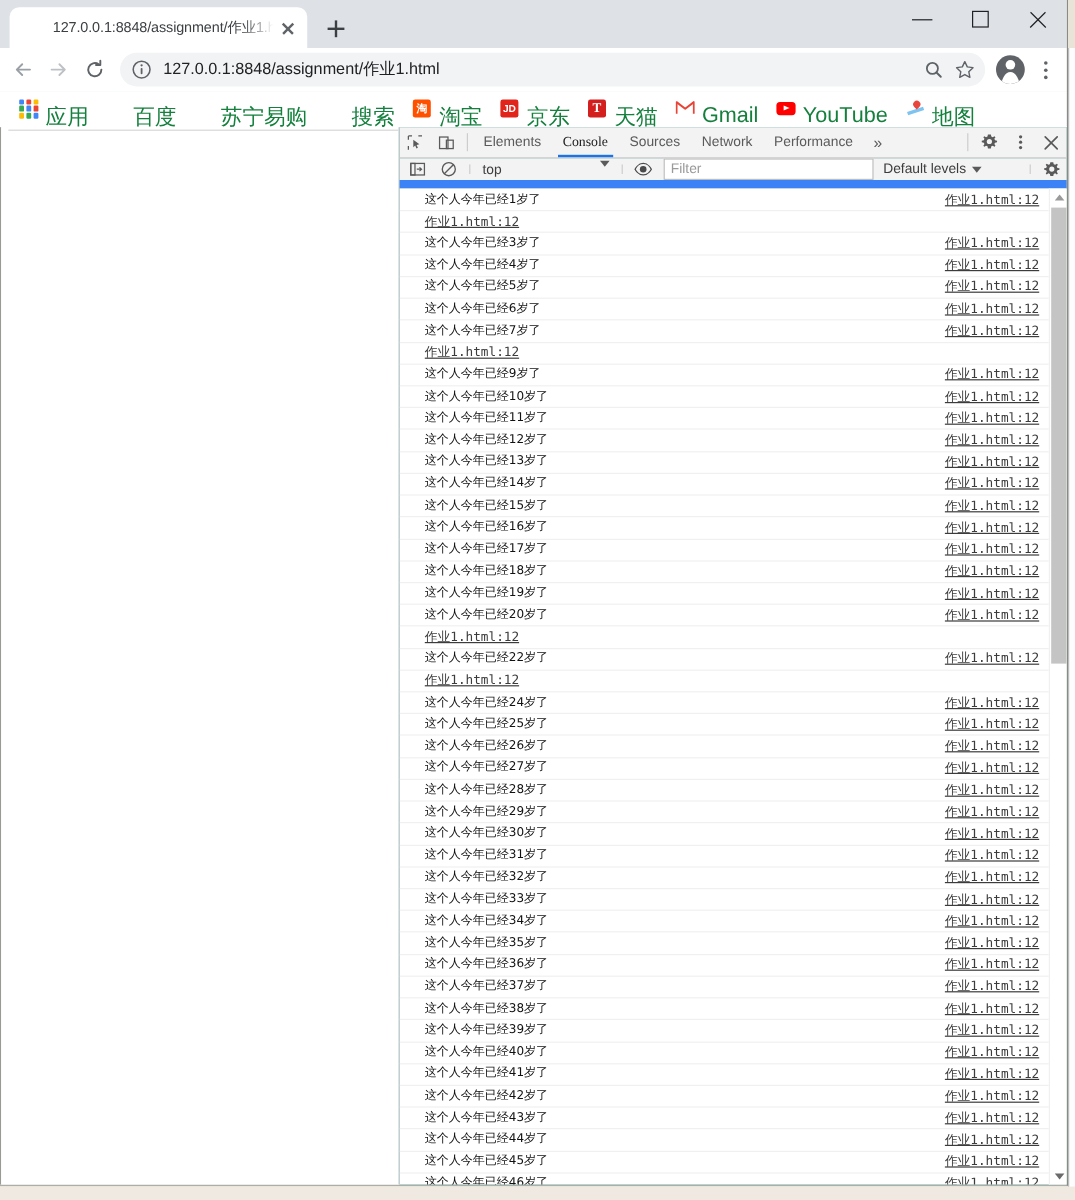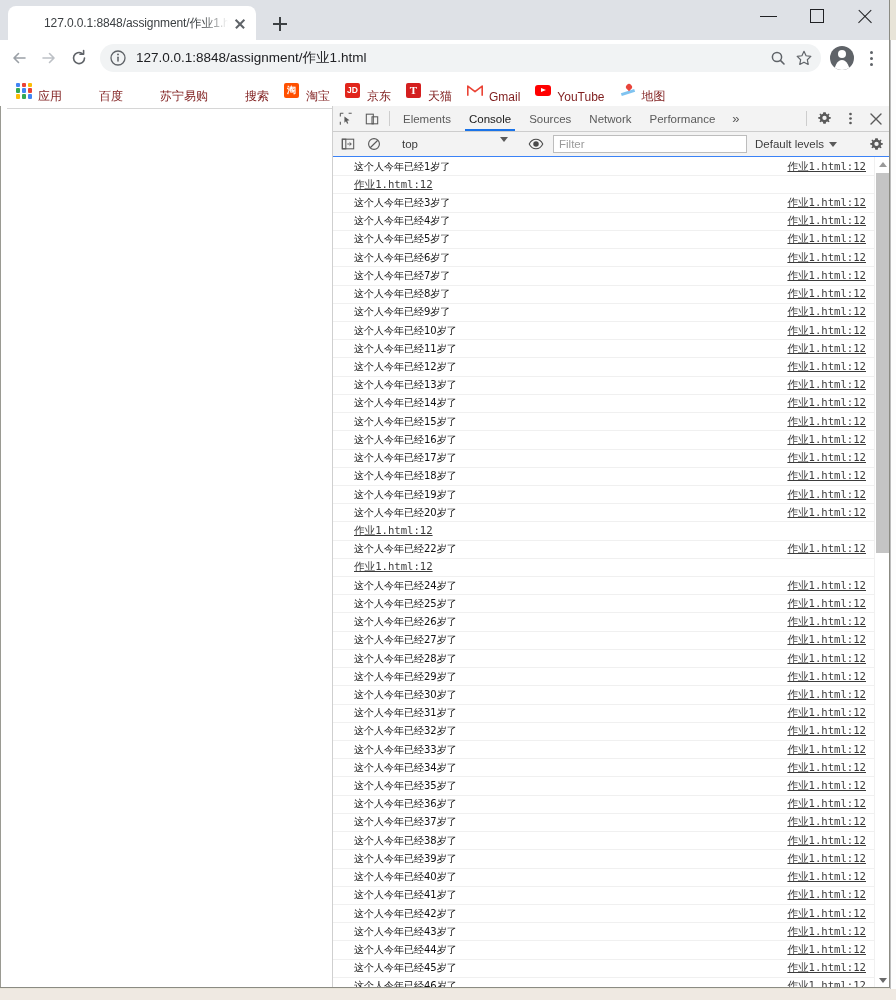--- a/index.html
+++ b/index.html
@@ -221,22 +221,22 @@
   }
   .bm {
     display: flex; align-items: center;
     height: 24px;
     padding: 0 7px 0 2px;
     margin-right: 6px;
     border-radius: 4px;
     white-space: nowrap;
   }
   .bm-label {
-    font-size: 12px;
-    color: #7f1d1d;
+    font-size: 18px;
+    color: #15803d;
     margin-left: 6px;
     margin-top: 12px;
   }
   .bm-ico { width: 16px; height: 16px; flex: 0 0 16px; position: relative; }
 
   .ico-apps { display: grid; grid-template-columns: repeat(3,1fr); grid-template-rows: repeat(3,1fr); gap: 1.5px; }
   .ico-apps span { display:block; border-radius:1px; }
   .ico-globe {
     width: 15px; height: 15px; border-radius: 50%;
     background: #7b8084; position: relative; overflow: hidden;
@@ -326,37 +326,37 @@
     width: 1px; flex: 0 0 1px;
     background: #cdcdcd;
     margin: 5px 4px;
   }
   .dt-tab {
     padding: 0 9px;
     display: flex; align-items: center;
     position: relative;
     white-space: nowrap;
   }
-  .dt-tab.active { color: #1a1a1a; }
+  .dt-tab.active { color: #1a1a1a; font-family: Liberation Serif, serif; }
   .dt-tab.active::after {
     content: "";
     position: absolute; left: 5px; right: 5px; bottom: 0; height: 2px;
     background: #1a73e8;
   }
   .dt-more {
     padding: 0 8px; display: flex; align-items: center;
     font-size: 13px; color: #5a5a5a;
   }
   .dt-spacer { flex: 1 1 auto; }
 
   #dt-filterbar {
     height: 25px;
-    display: flex; align-items: center;
+    display: flex; 
     background: #f3f3f3;
-    border-bottom: 1px solid #3b82f6;
+    border-bottom: 7px solid #3b82f6;
     font-size: 11.5px;
     color: #3c3c3c;
     padding-left: 2px;
   }
   #ctx-select {
     width: 118px;
     height: 19px;
     display: flex; align-items: center;
     padding-left: 6px;
     position: relative;
@@ -365,21 +365,21 @@
   #ctx-select .caret {
     position: absolute; right: 6px; top: 7px;
   }
   .tri-down {
     width: 0; height: 0;
     border-left: 4px solid transparent;
     border-right: 4px solid transparent;
     border-top: 5px solid #5a5a5a;
   }
   #filter-input {
-    width: 194px; height: 18px;
+    width: 175px; height: 18px;
     background: #fff;
     border: 1px solid #bdbdbd;
     font-size: 11.5px;
     color: #9a9a9a;
     display: flex; align-items: center;
     padding-left: 5px;
     margin-left: 4px;
   }
   #levels {
     display: flex; align-items: center;
@@ -760,21 +760,20 @@
               </div>
               <div class="log-row">
                 <span class="log-msg">这个人今年已经6岁了</span>
                 <span class="log-link">作业1.html:12</span>
               </div>
               <div class="log-row">
                 <span class="log-msg">这个人今年已经7岁了</span>
                 <span class="log-link">作业1.html:12</span>
               </div>
               <div class="log-row">
-                <span class="log-msg">这个人今年已经8岁了</span>
                 <span class="log-link">作业1.html:12</span>
               </div>
               <div class="log-row">
                 <span class="log-msg">这个人今年已经9岁了</span>
                 <span class="log-link">作业1.html:12</span>
               </div>
               <div class="log-row">
                 <span class="log-msg">这个人今年已经10岁了</span>
                 <span class="log-link">作业1.html:12</span>
               </div>

